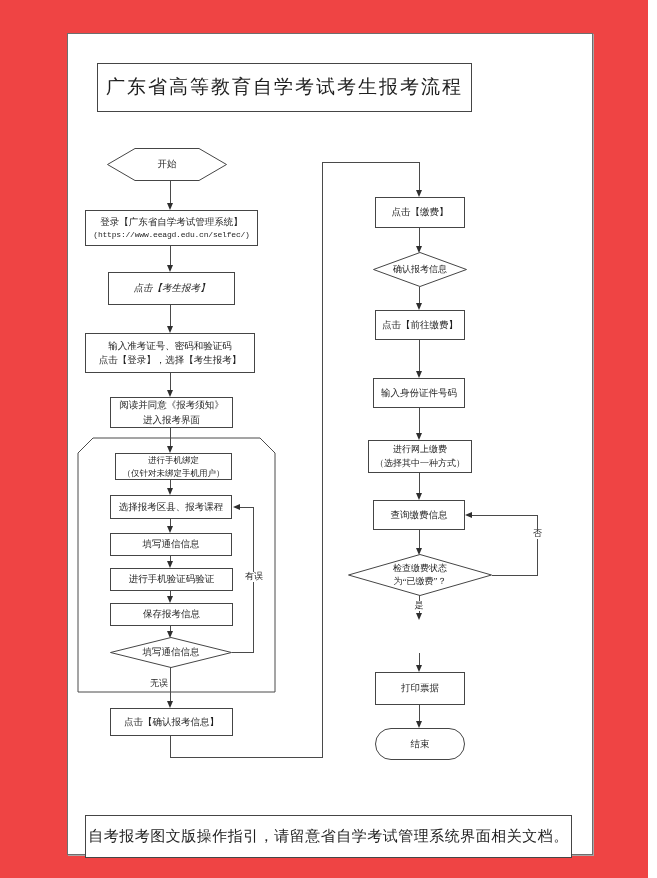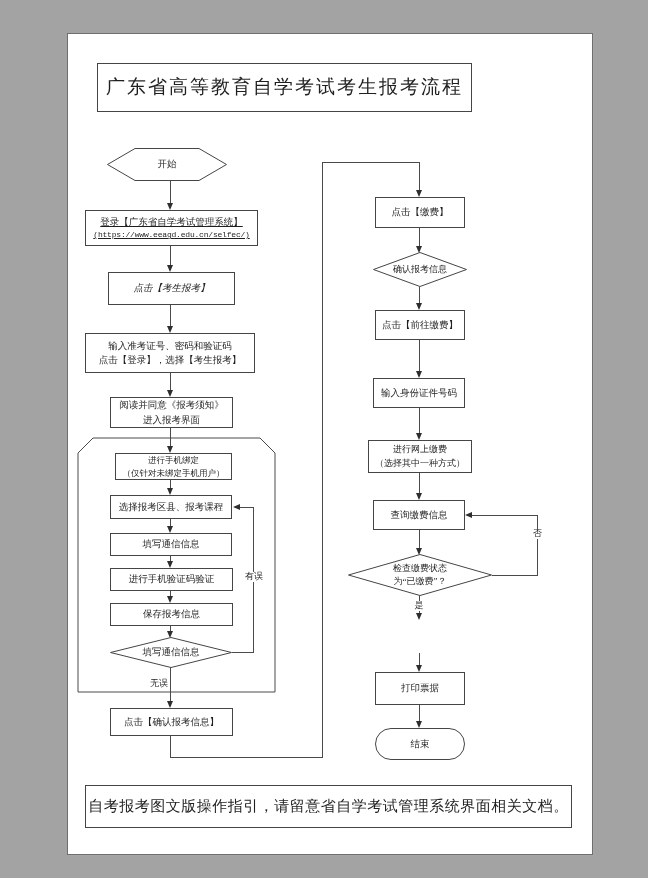--- a/index.html
+++ b/index.html
@@ -1,24 +1,24 @@
 <!DOCTYPE html>
 <html><head>
 <meta charset="utf-8">
 <style>
   html,body{margin:0;padding:0;background:#fff;}
-  #canvas{position:relative;width:648px;height:878px;background:#a3a3a3;overflow:hidden;
+  #canvas{position:relative;width:648px;height:878px;background:#ef4444;overflow:hidden;
     font-family:"Liberation Serif","DejaVu Serif",serif;color:#1f1f1f;}
   .frame{position:absolute;border:1px solid #6e6e6e;box-shadow:1px 1px 0 #a6a6a6;background:#fff;}
   .box{position:absolute;box-sizing:border-box;border:1px solid #454545;background:#fff;
     display:flex;flex-direction:column;align-items:center;justify-content:center;
     text-align:center;font-size:9.5px;line-height:1.5;}
   .box span{display:block;}
   .big{font-size:19px;letter-spacing:2px;line-height:1.2;}
-  .foot{font-size:15px;letter-spacing:0.5px;}
+  .foot{font-size:15px;letter-spacing:0.5px;margin-top:30px;}
   .mono{font-family:"Liberation Mono","DejaVu Sans Mono",monospace;font-size:8px;letter-spacing:-0.2px;}
   .ital{font-style:italic;}
   .stadium{border-radius:16px;}
   .shape{position:absolute;}
   .shape svg{display:block;}
   .overlay{position:absolute;display:flex;flex-direction:column;align-items:center;justify-content:center;
     text-align:center;font-size:9.5px;line-height:1.45;}
   .overlay span{display:block;}
   .vline,.hline{position:absolute;background:#4a4a4a;}
   .vline{width:1px;}
@@ -111,21 +111,21 @@
 
   <div class="shape" style="left:107px;top:148px;width:120px;height:33px;">
     <svg width="120" height="33">
       <polygon points="28,0.5 92,0.5 119.5,16.5 92,32.5 28,32.5 0.5,16.5" fill="#fff" stroke="#454545" stroke-width="1"></polygon>
     </svg>
   </div>
   <div class="overlay" style="left:107px;top:148px;width:120px;height:33px;">
     <span>开始</span>
   </div>
 
-  <div class="box" style="left:85px;top:210px;width:173px;height:36px;text-decoration:underline;">
+  <div class="box" style="left:85px;top:210px;width:173px;height:36px;">
     <span>登录【广东省自学考试管理系统】</span>
     <span class="mono">(https://www.eeagd.edu.cn/selfec/)</span>
   </div>
 
   <div class="box ital" style="left:108px;top:272px;width:127px;height:33px;">
     <span>点击【考生报考】</span>
   </div>
 
   <div class="box" style="left:85px;top:333px;width:170px;height:40px;">
     <span>输入准考证号、密码和验证码</span>

